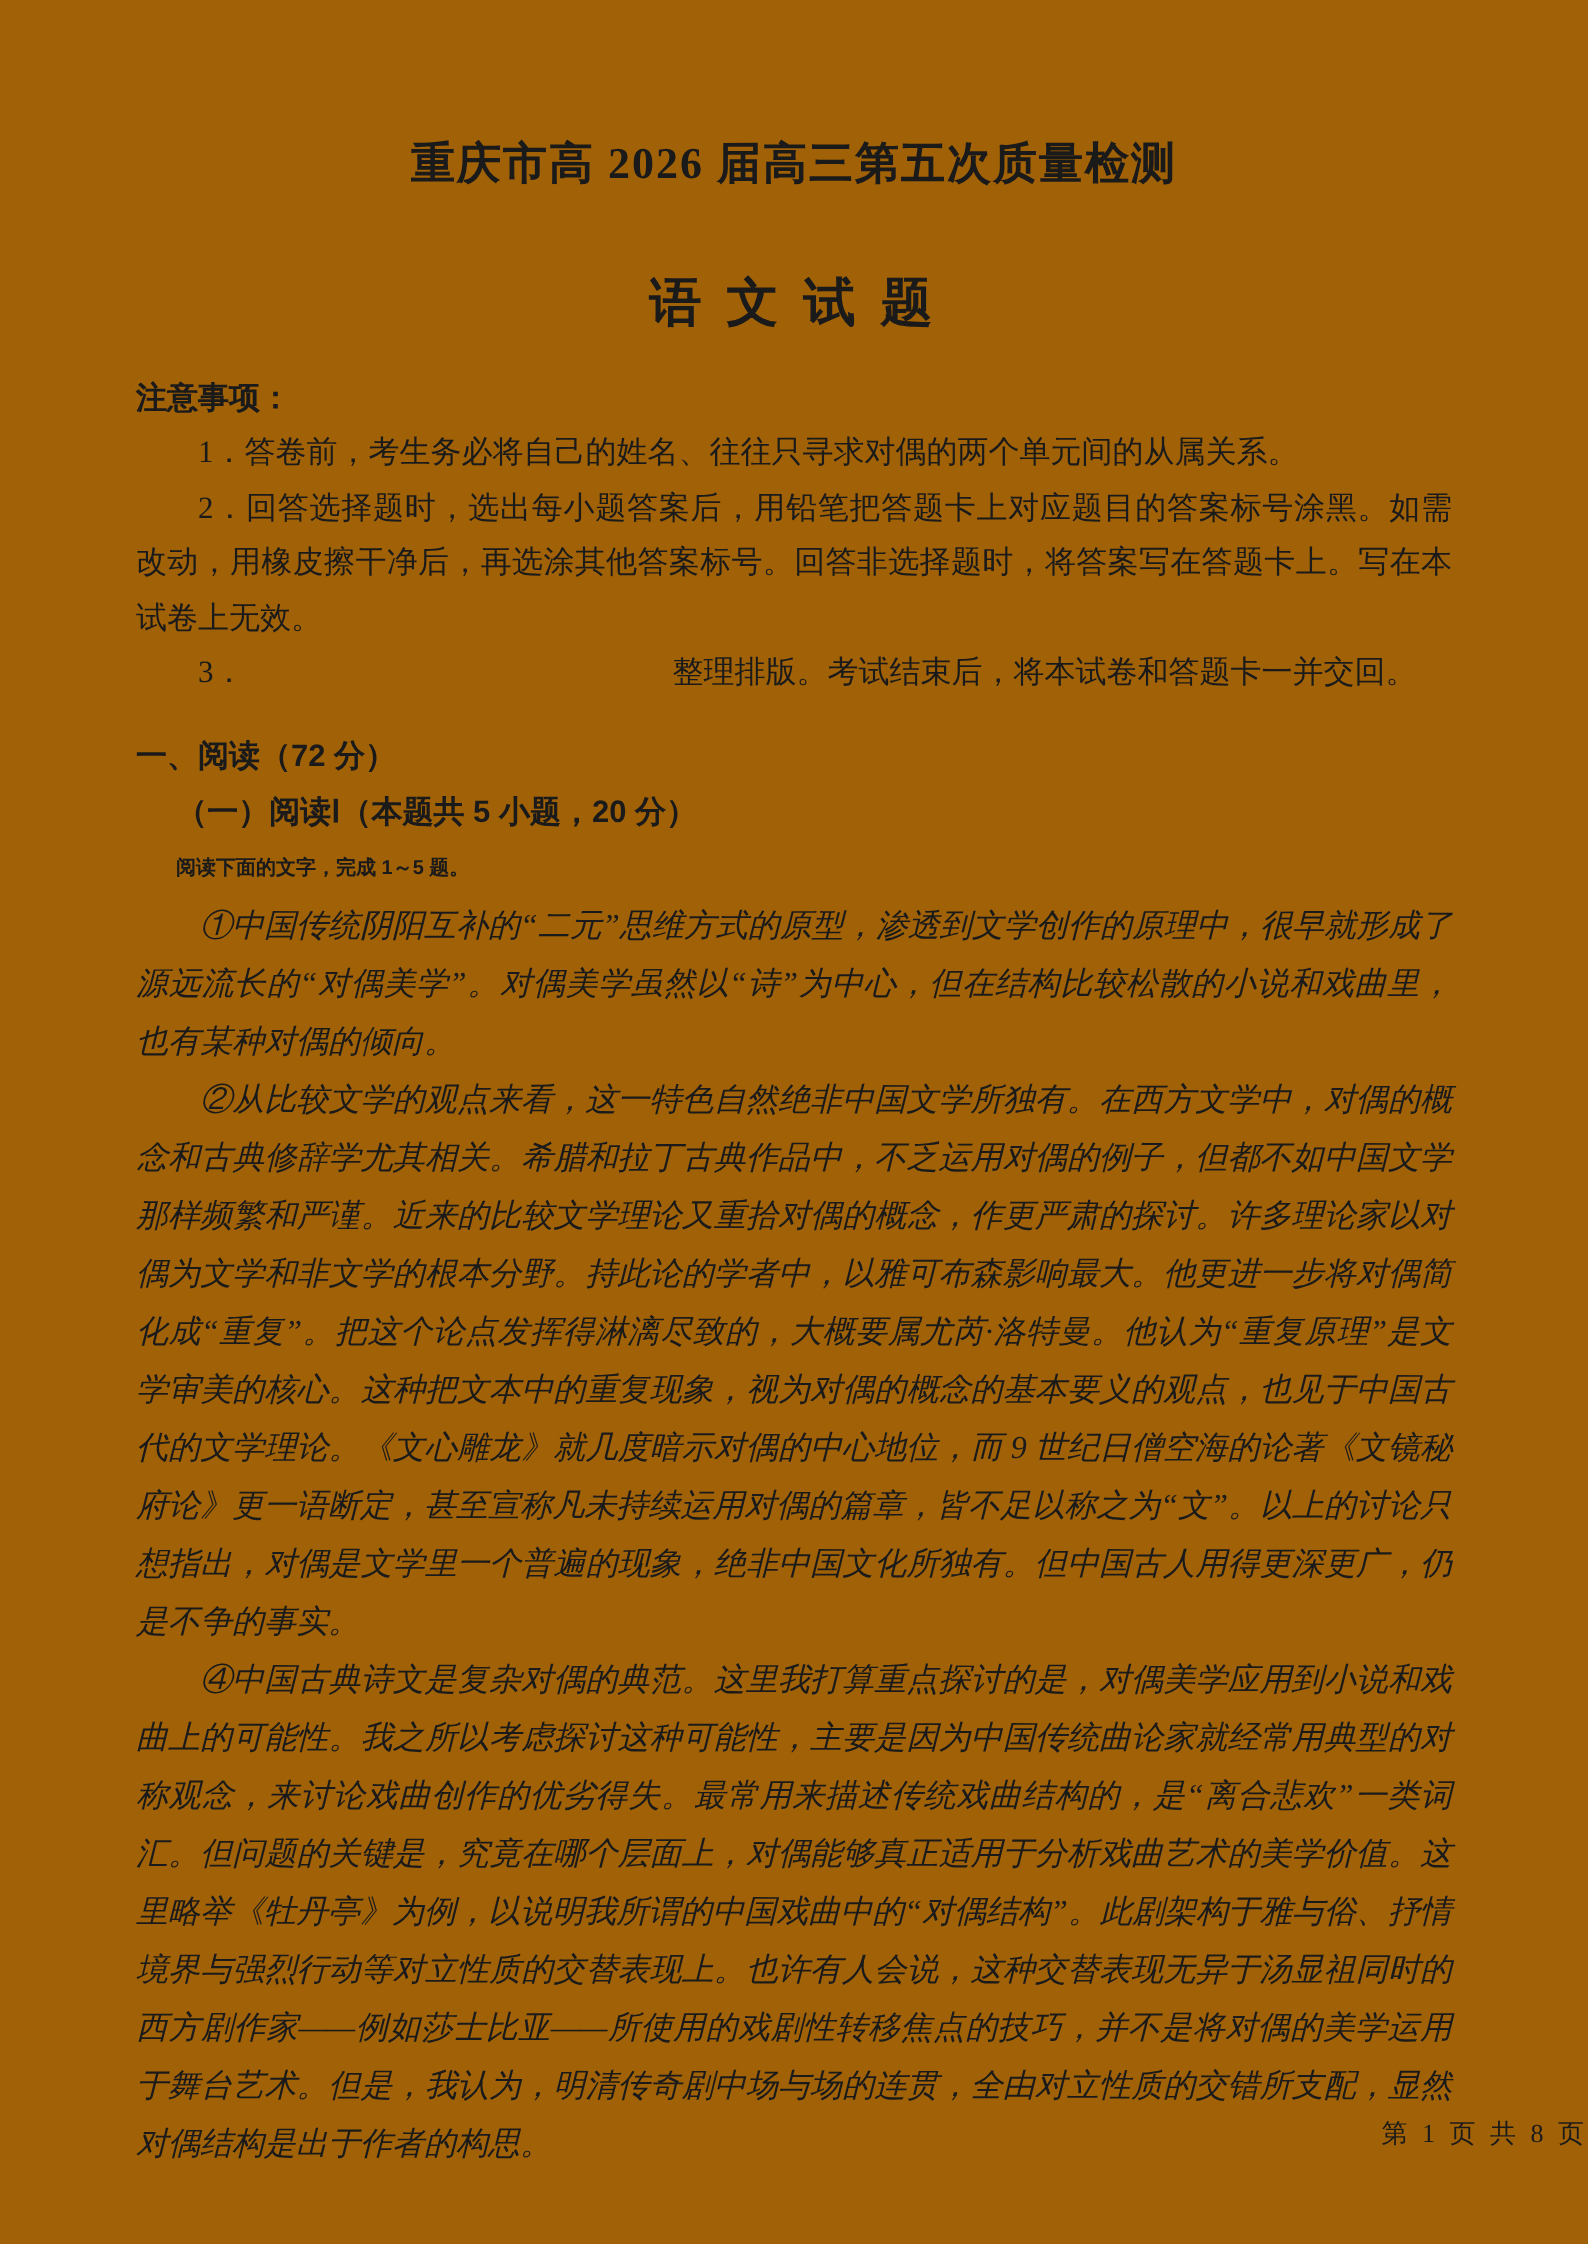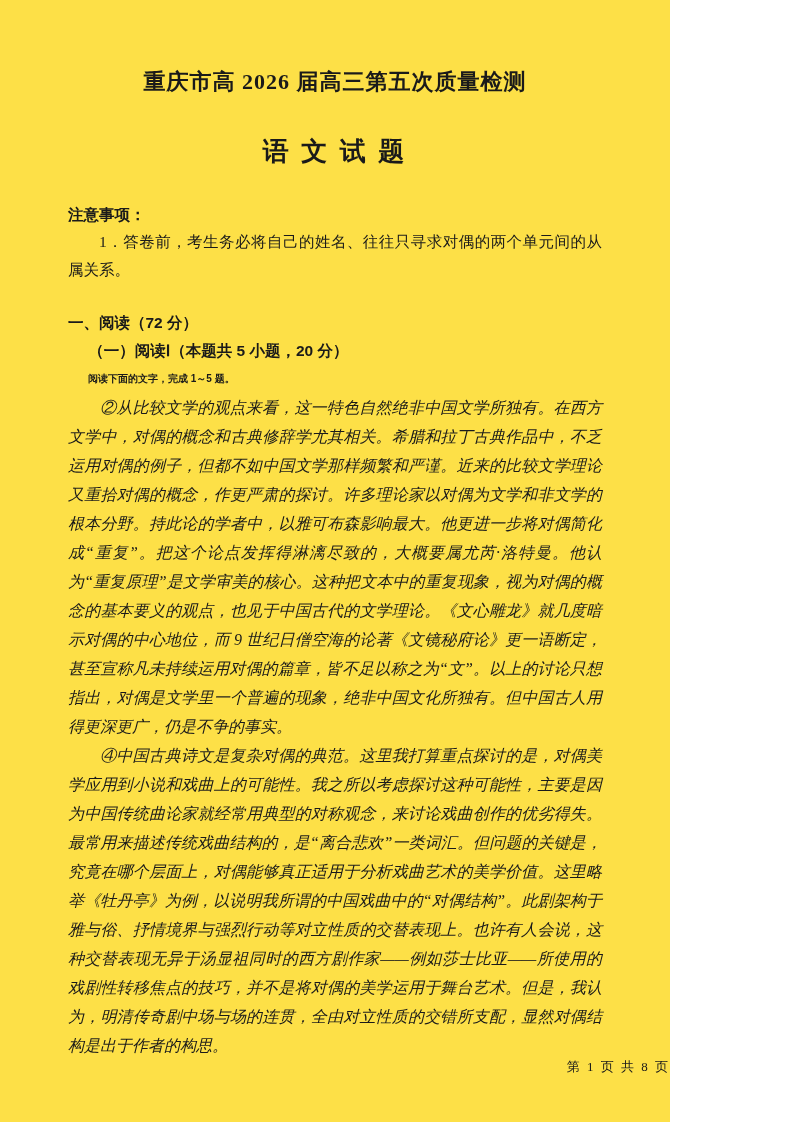--- a/index.html
+++ b/index.html
@@ -4,23 +4,23 @@
 <style>
   * { margin: 0; padding: 0; box-sizing: border-box; }
   html, body { background: #ffffff; }
   body {
     width: 794px;
     font-family: "Liberation Serif", serif;
     color: #1a1a1a;
   }
   .page {
     position: relative;
-    width: 670px;
+    width: 794px;
     height: 1122px;
-    background: #fde047;
+    background: #a16207;
     padding: 68px 68px 0 68px;
     overflow: hidden;
   }
   .doc-title {
     text-align: center;
     font-size: 22px;
     font-weight: bold;
     font-family: "Liberation Serif", serif;
     letter-spacing: 1px;
     line-height: 1.25;
@@ -28,39 +28,39 @@
   .doc-subtitle {
     text-align: center;
     font-size: 26px;
     font-weight: bold;
     font-family: "Liberation Serif", serif;
     letter-spacing: 3px;
     margin-top: 40px;
     line-height: 1.2;
   }
   .notice-heading {
-    margin-top: 35px;
+    margin-top: 20px;
     font-family: "Liberation Sans", sans-serif;
     font-weight: bold;
     font-size: 15.5px;
     line-height: 1.7;
   }
   .notice-item {
     font-size: 15.5px;
     line-height: 27.5px;
     text-align: justify;
     text-indent: 2em;
   }
   .notice-gap {
     display: inline-block;
     width: 214px;
     height: 1px;
   }
   .section-heading {
-    margin-top: 26px;
+    margin-top: 14px;
     font-family: "Liberation Sans", sans-serif;
     font-weight: bold;
     font-size: 15.5px;
     line-height: 28px;
   }
   .section-subheading {
     font-family: "Liberation Sans", sans-serif;
     font-weight: bold;
     font-size: 15.5px;
     line-height: 28px;
@@ -97,26 +97,29 @@
 
 <div class="page">
 
   <div class="doc-title">重庆市高 2026 届高三第五次质量检测</div>
   <div class="doc-subtitle">语 文 试 题</div>
 
   <div class="notice-heading">注意事项：</div>
 
   <p class="notice-item"><span>1．</span><span>答卷前，考生务必将自己的姓名、往往只寻求对偶的两个单元间的从属关系。</span></p>
 
+  <p class="notice-item"><span>2．</span><span>回答选择题时，选出每小题答案后，用铅笔把答题卡上对应题目的答案标号涂黑。如需改动，用橡皮擦干净后，再选涂其他答案标号。回答非选择题时，将答案写在答题卡上。写在本试卷上无效。</span></p>
 
+  <p class="notice-item"><span>3．</span><span class="notice-gap"></span><span>整理排版。考试结束后，将本试卷和答题卡一并交回。</span></p>
 
   <div class="section-heading">一、阅读（72 分）</div>
   <div class="section-subheading">（一）阅读Ⅰ（本题共 5 小题，20 分）</div>
   <div class="section-instruction">阅读下面的文字，完成 1～5 题。</div>
 
   <div class="passage">
+    <p>①中国传统阴阳互补的“二元”思维方式的原型，渗透到文学创作的原理中，很早就形成了源远流长的“对偶美学”。对偶美学虽然以“诗”为中心，但在结构比较松散的小说和戏曲里，也有某种对偶的倾向。</p>
     <p>②从比较文学的观点来看，这一特色自然绝非中国文学所独有。在西方文学中，对偶的概念和古典修辞学尤其相关。希腊和拉丁古典作品中，不乏运用对偶的例子，但都不如中国文学那样频繁和严谨。近来的比较文学理论又重拾对偶的概念，作更严肃的探讨。许多理论家以对偶为文学和非文学的根本分野。持此论的学者中，以雅可布森影响最大。他更进一步将对偶简化成“重复”。把这个论点发挥得淋漓尽致的，大概要属尤芮·洛特曼。他认为“重复原理”是文学审美的核心。这种把文本中的重复现象，视为对偶的概念的基本要义的观点，也见于中国古代的文学理论。《文心雕龙》就几度暗示对偶的中心地位，而 9 世纪日僧空海的论著《文镜秘府论》更一语断定，甚至宣称凡未持续运用对偶的篇章，皆不足以称之为“文”。以上的讨论只想指出，对偶是文学里一个普遍的现象，绝非中国文化所独有。但中国古人用得更深更广，仍是不争的事实。</p>
     <p>④中国古典诗文是复杂对偶的典范。这里我打算重点探讨的是，对偶美学应用到小说和戏曲上的可能性。我之所以考虑探讨这种可能性，主要是因为中国传统曲论家就经常用典型的对称观念，来讨论戏曲创作的优劣得失。最常用来描述传统戏曲结构的，是“离合悲欢”一类词汇。但问题的关键是，究竟在哪个层面上，对偶能够真正适用于分析戏曲艺术的美学价值。这里略举《牡丹亭》为例，以说明我所谓的中国戏曲中的“对偶结构”。此剧架构于雅与俗、抒情境界与强烈行动等对立性质的交替表现上。也许有人会说，这种交替表现无异于汤显祖同时的西方剧作家——例如莎士比亚——所使用的戏剧性转移焦点的技巧，并不是将对偶的美学运用于舞台艺术。但是，我认为，明清传奇剧中场与场的连贯，全由对立性质的交错所支配，显然对偶结构是出于作者的构思。</p>
   </div>
 
   <div class="page-footer">第 1 页 共 8 页</div>
 
 </div>
 
 </body></html>

